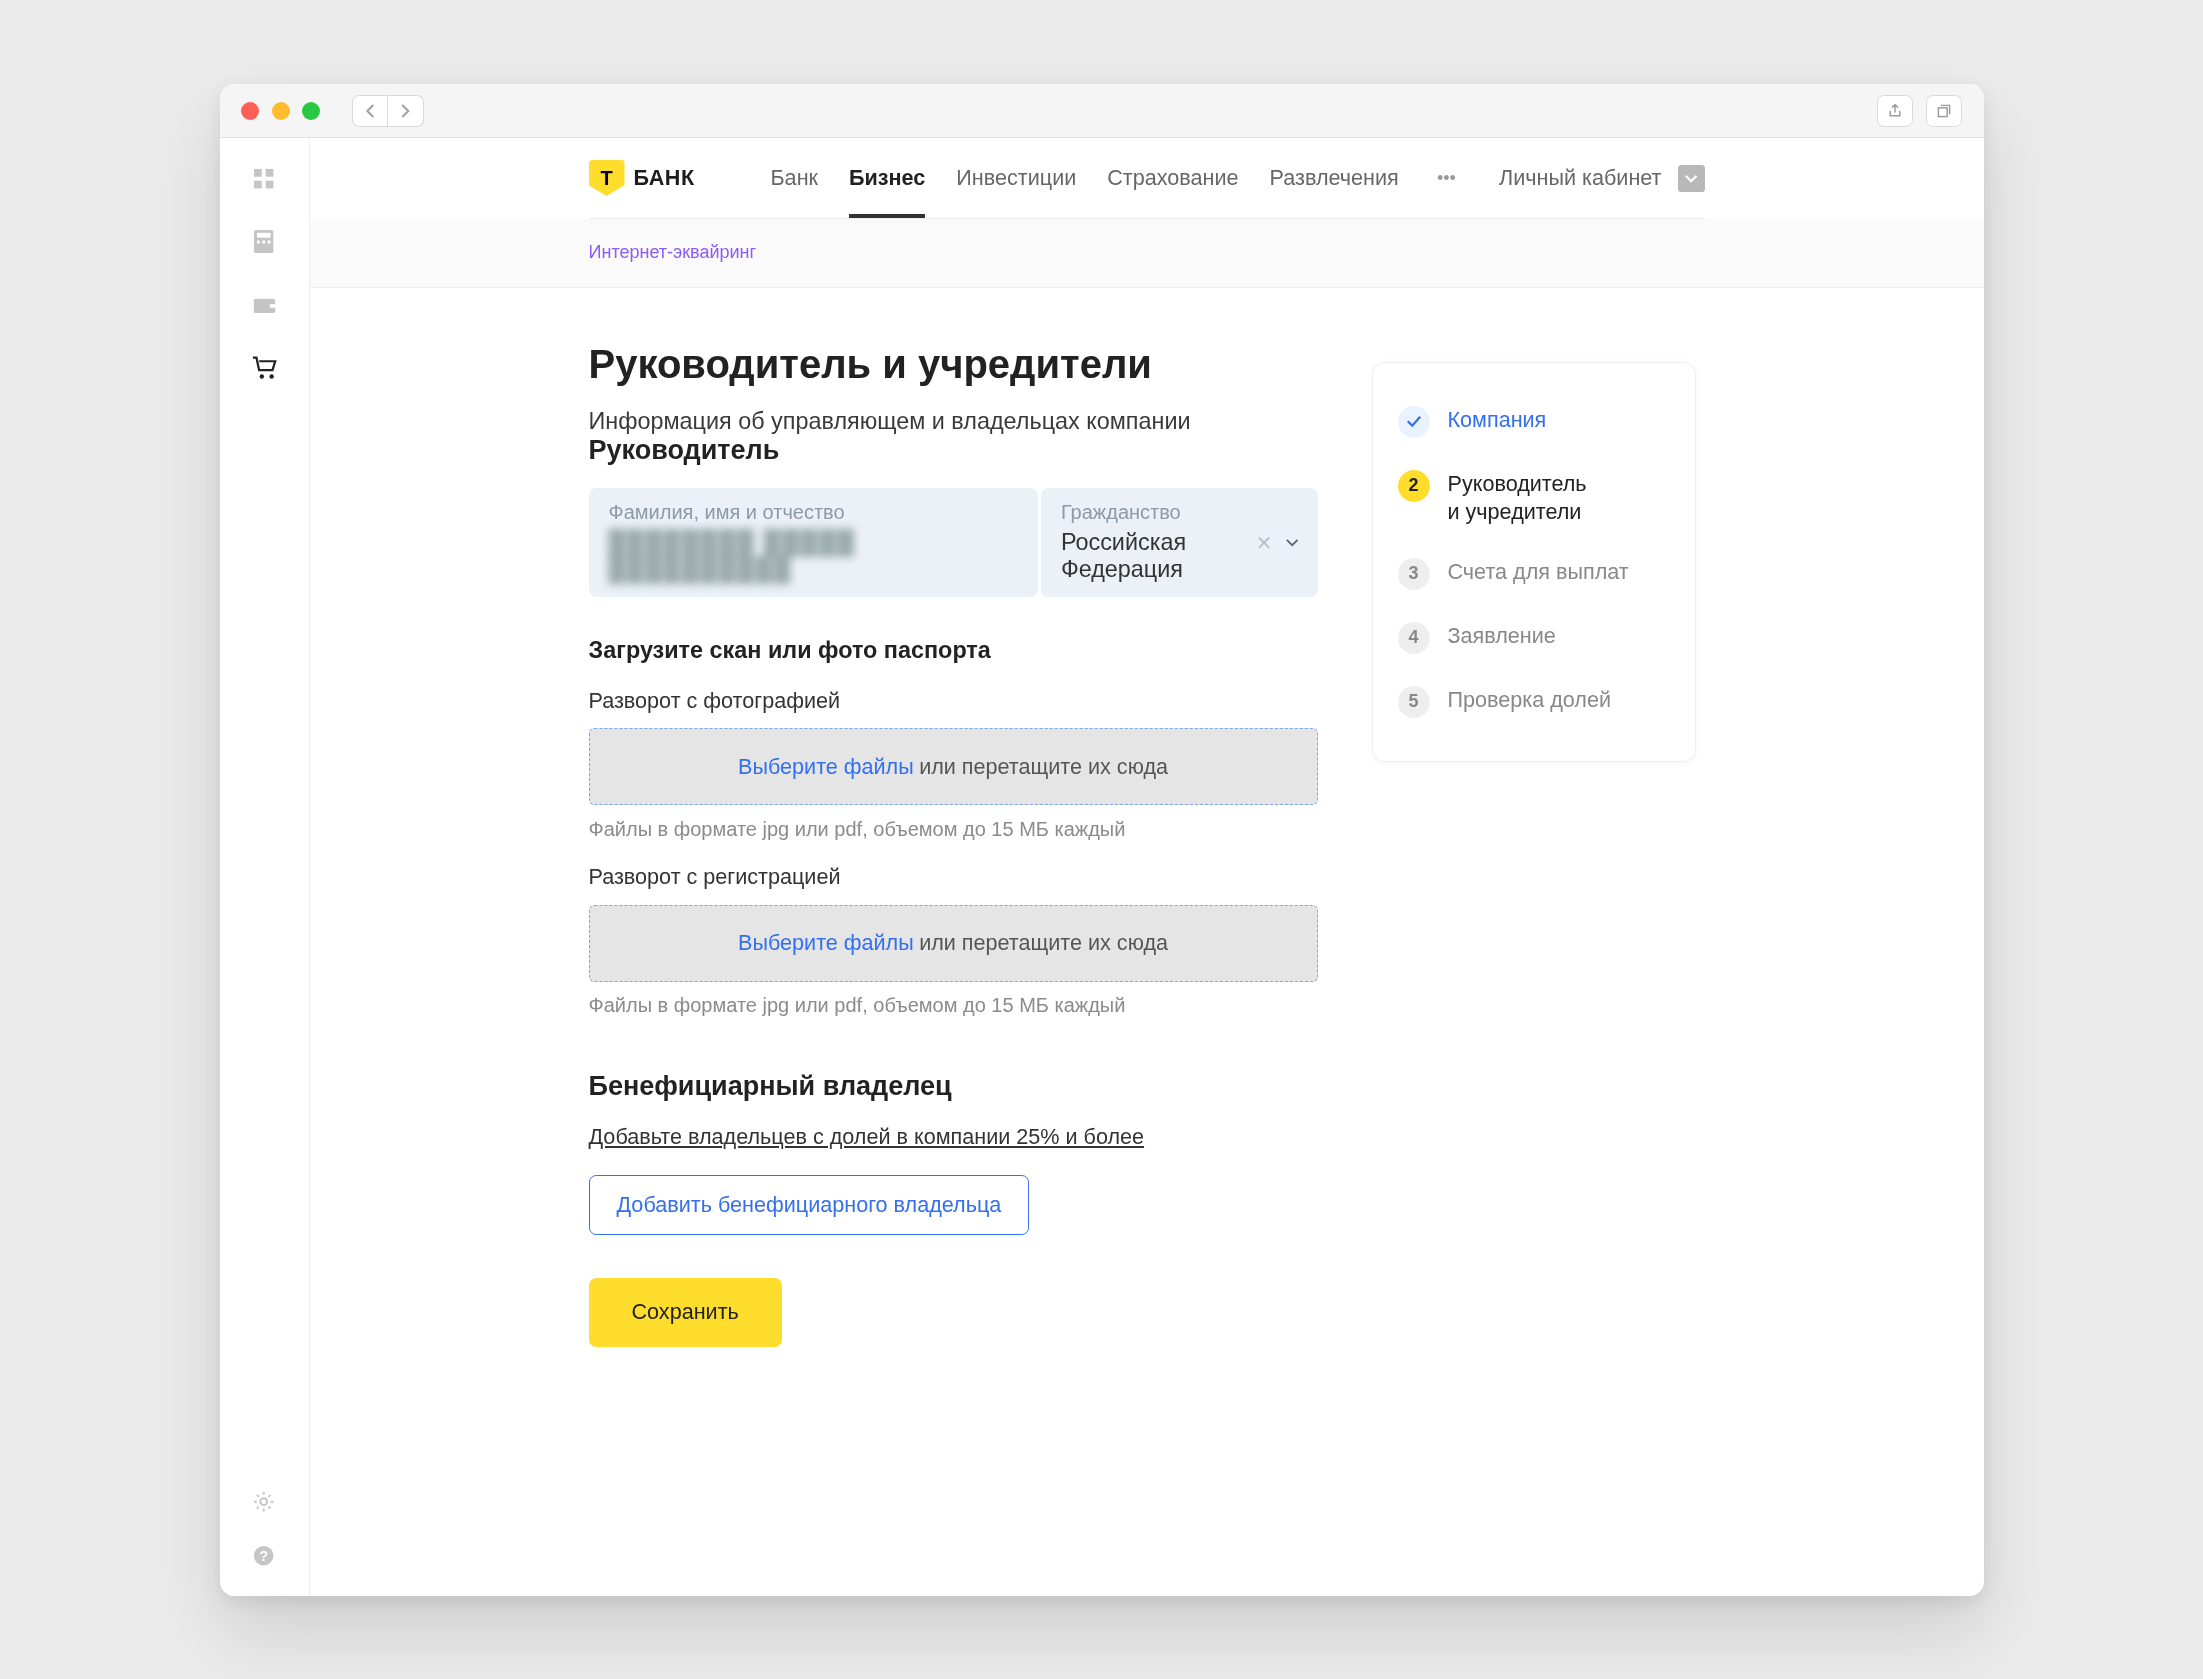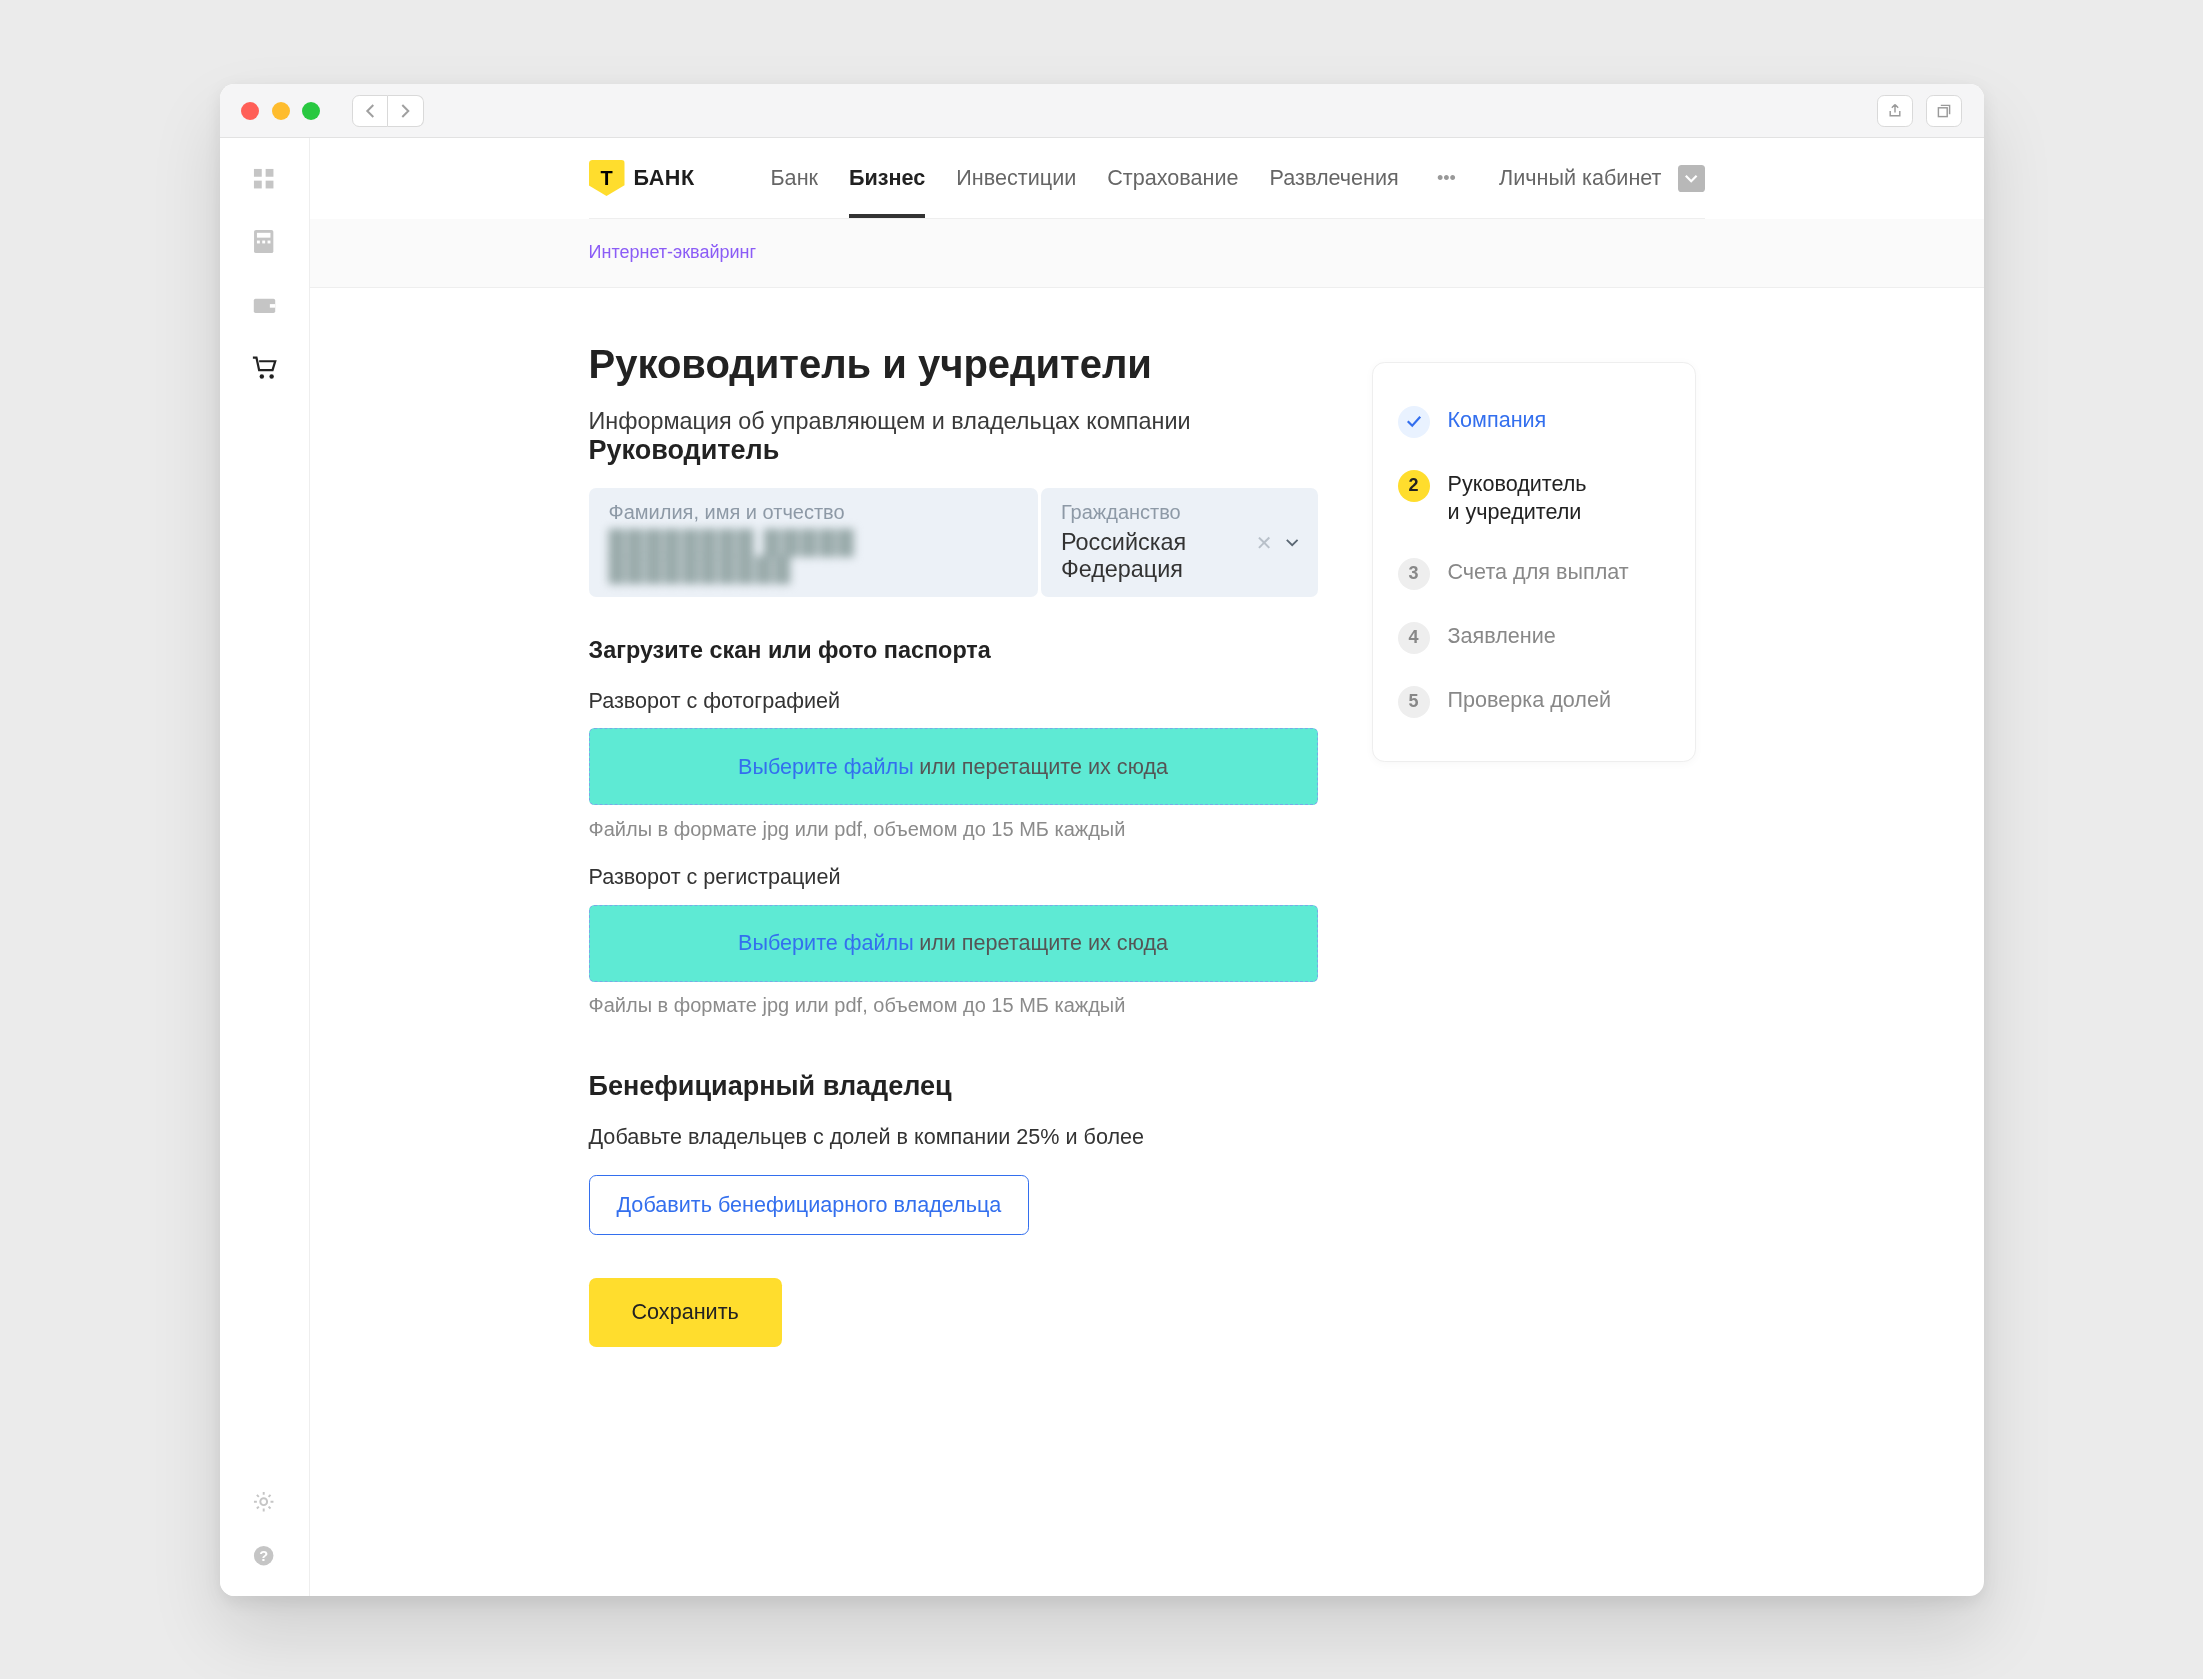--- a/index.html
+++ b/index.html
@@ -95,28 +95,28 @@
   background:#ecf1f7; border-radius:7.2px; padding:12.6px 20px 14.4px; position:relative;
 }
 .input-label { font-size:20px; color:#8d99a6; margin-bottom:5.4px; }
 .input-value { font-size:23.4px; color:#333; }
 .input-blur { filter: blur(4.5px); color:#9aa; letter-spacing:1.8px; }
 .input-caret { position:absolute; right:18px; top:50%; transform:translateY(-50%); display:flex; gap:12.6px; align-items:center; color:#9aa6b2; }
 .input-caret .x { font-size:20px; color:#b8c0c9; cursor:pointer; }
 .input-caret .chev { font-size:16px; color:#6b7785; }
 .field-caption { font-size:21.6px; color:#333; margin-top:23.4px; margin-bottom:14.4px; }
 .dropzone {
-  border:1.8px dashed #7aa9e8; border-radius:5.4px; background:#5eead4;
+  border:1.8px dashed #7aa9e8; border-radius:5.4px; background:#e5e5e5;
   height:77px; display:flex; align-items:center; justify-content:center; gap:5.4px; font-size:21.6px;
 }
 .dropzone .link { color:#336fee; }
 .dropzone .hint { color:#555; }
 .file-hint { font-size:20px; color:#8b8b8b; margin-top:12.6px; }
 .ben-section { margin-top:54px; }
-.ben-desc { font-size:21.6px; color:#333; margin:16px 0 25px; }
+.ben-desc { font-size:21.6px; color:#333; margin:16px 0 25px;text-decoration:underline; }
 .outline-btn {
   border:1.4px solid #336fee; color:#336fee; background:#fff; border-radius:7.2px;
   padding:16px 27px; font-size:21.6px; cursor:pointer;
 }
 .primary-btn {
   background:#ffdd2d; color:#222; border:none; border-radius:7.2px;
   padding:21.6px 43px; font-size:21.6px; font-weight:500; cursor:pointer; margin-top:43px;
 }
 .stepper {
   width:324px; background:#fff; border:0.9px solid #eee; border-radius:12.6px;

